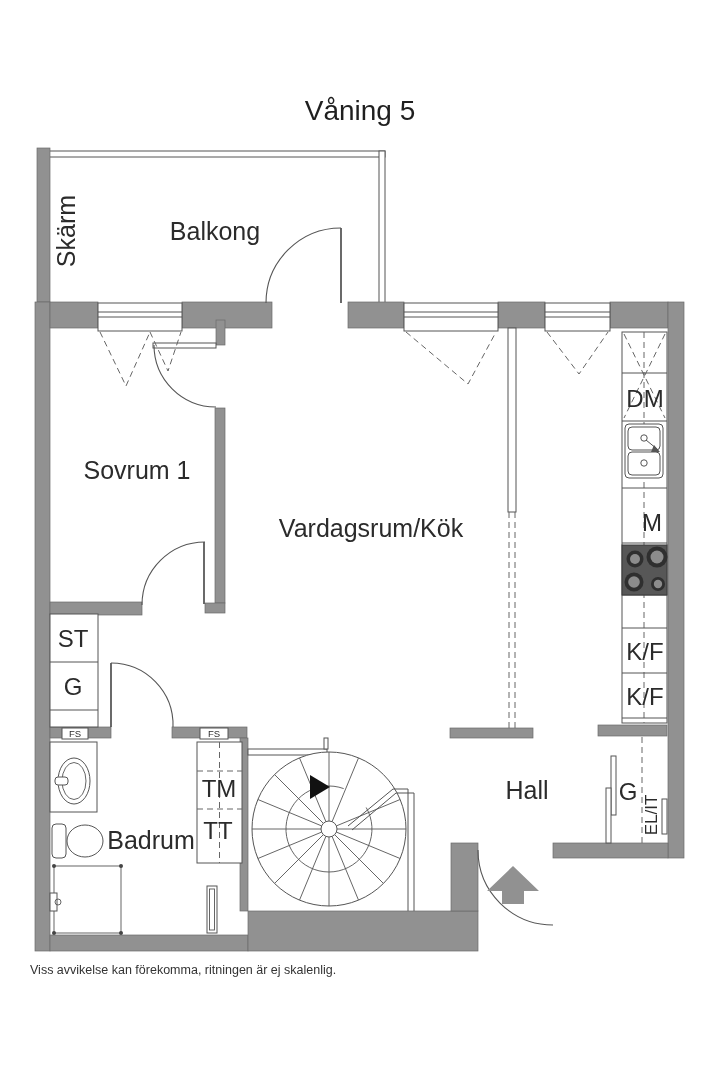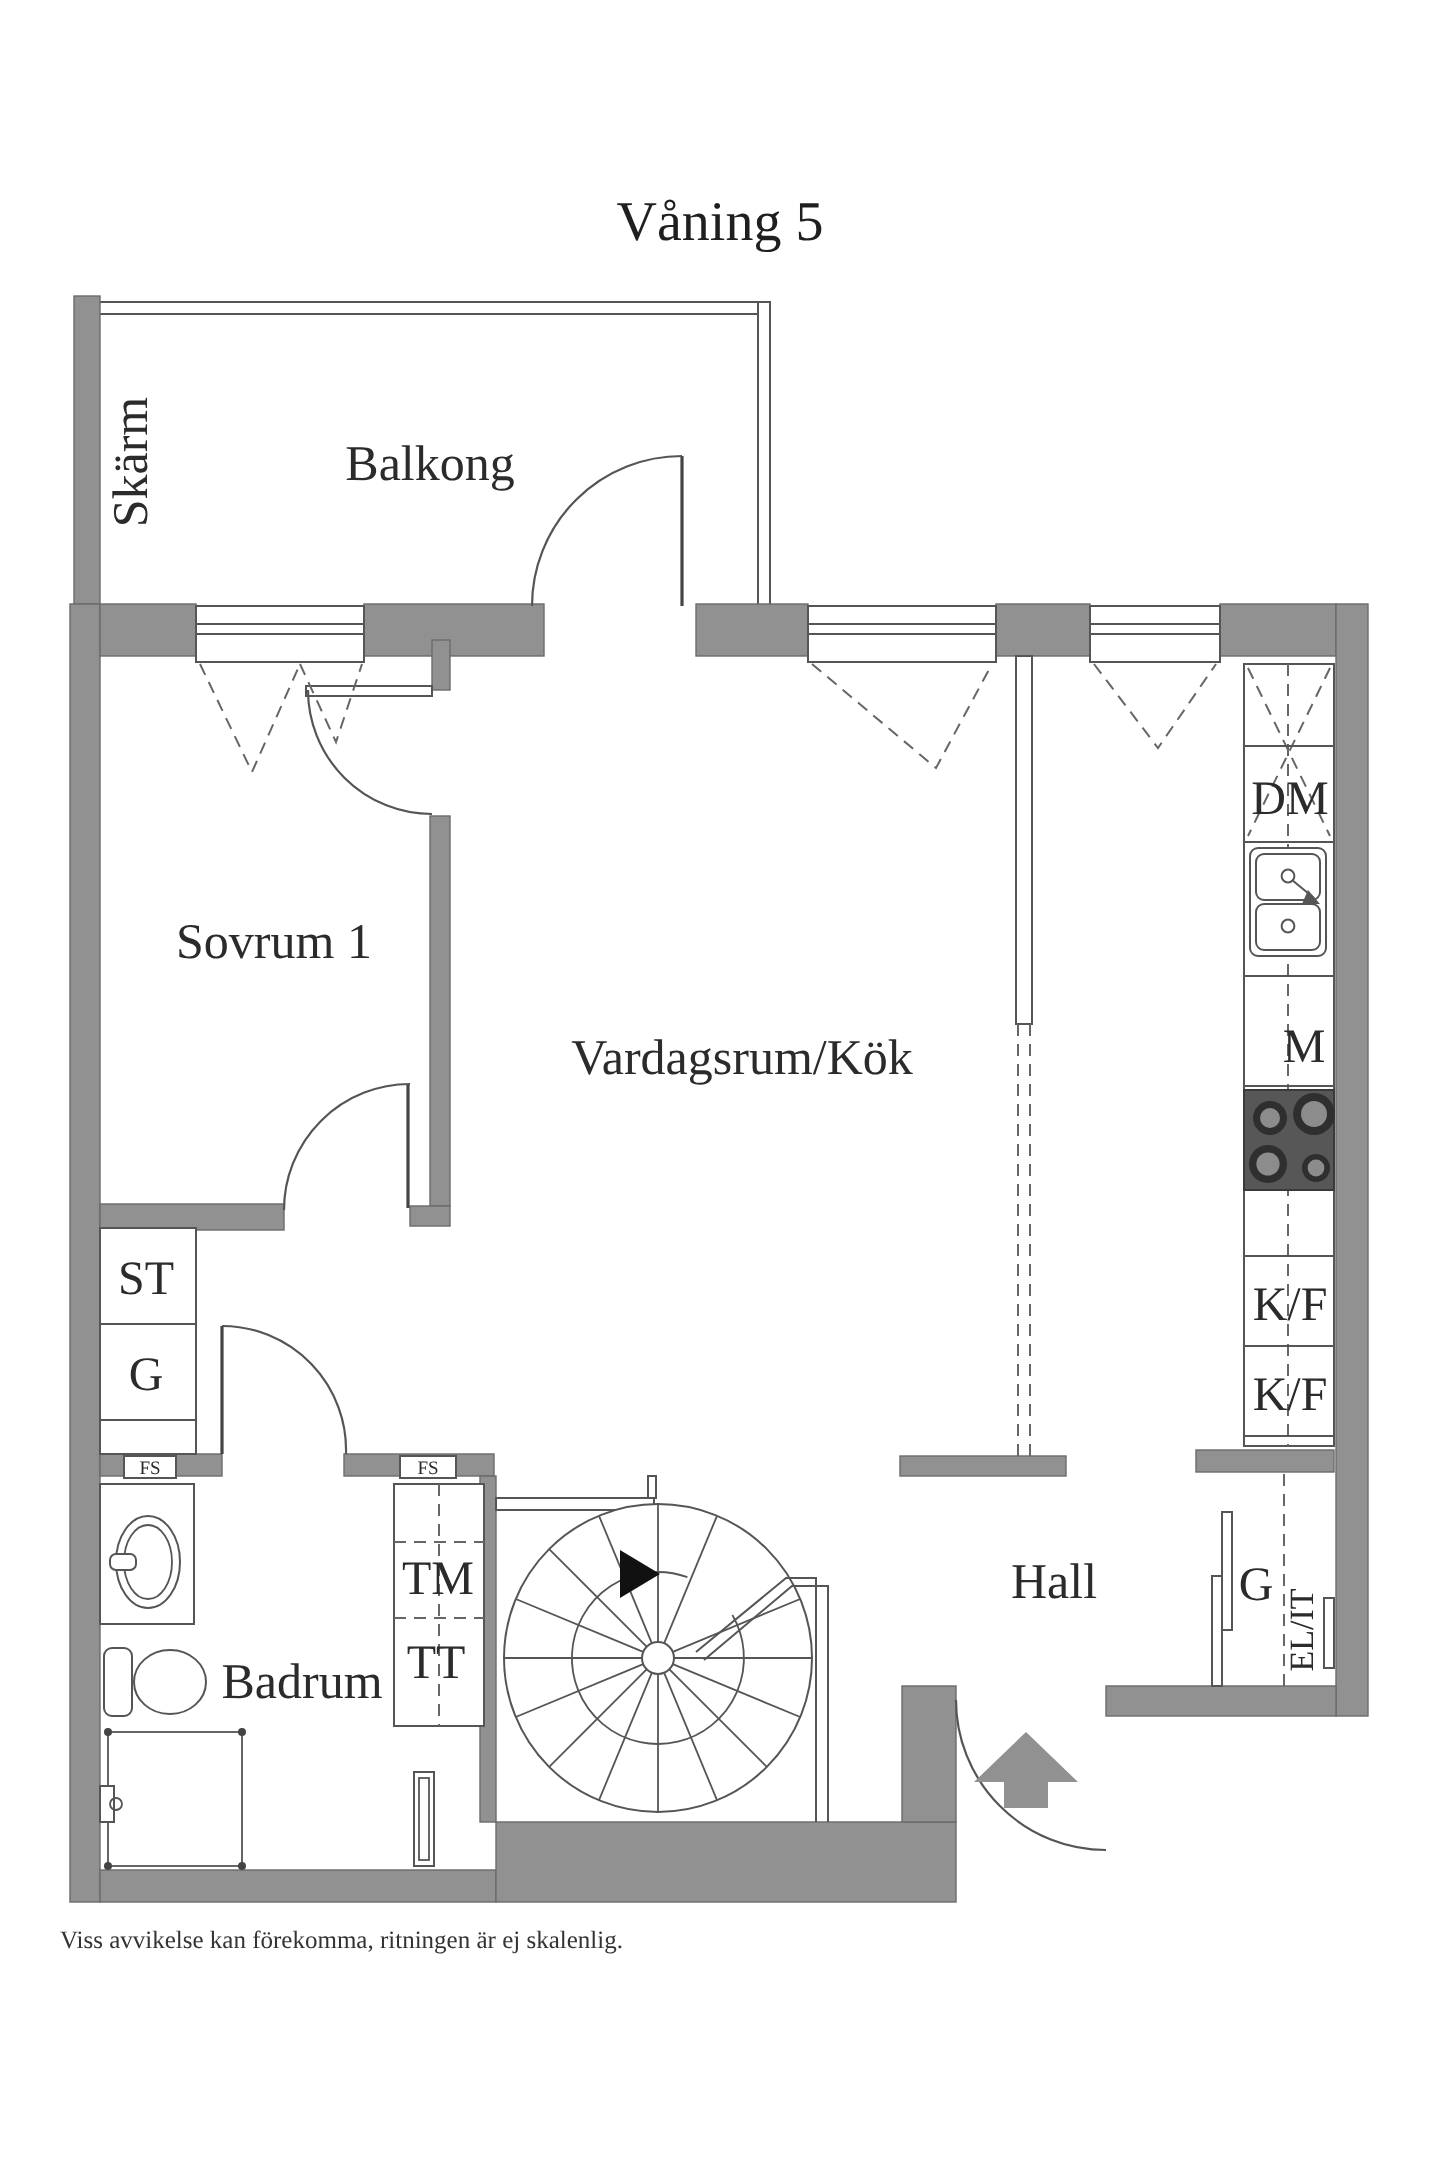--- a/index.html
+++ b/index.html
@@ -1,17 +1,17 @@
 <!DOCTYPE html>
 <html><head>
 <meta charset="utf-8">
 <style>
   html,body{margin:0;padding:0;background:#ffffff;}
   .page{width:720px;height:1080px;position:relative;background:#fff;overflow:hidden;
-        font-family:Liberation Serif, serif;}
+        font-family:Liberation Sans, sans-serif;}
   svg{display:block;}
   text{fill:#2b2b2b;}
   .title{font-size:28px;fill:#1f1f1f;}
   .room{font-size:25px;}
   .fix{font-size:24px;}
   .fs{font-size:9.5px;}
   .elit{font-size:17px;}
   .footer{font-size:12.5px;fill:#333;}
   .wall{fill:#919191;stroke:#6b6b6b;stroke-width:0.7;}
   .thinwall{fill:#ffffff;stroke:#555;stroke-width:1;}

